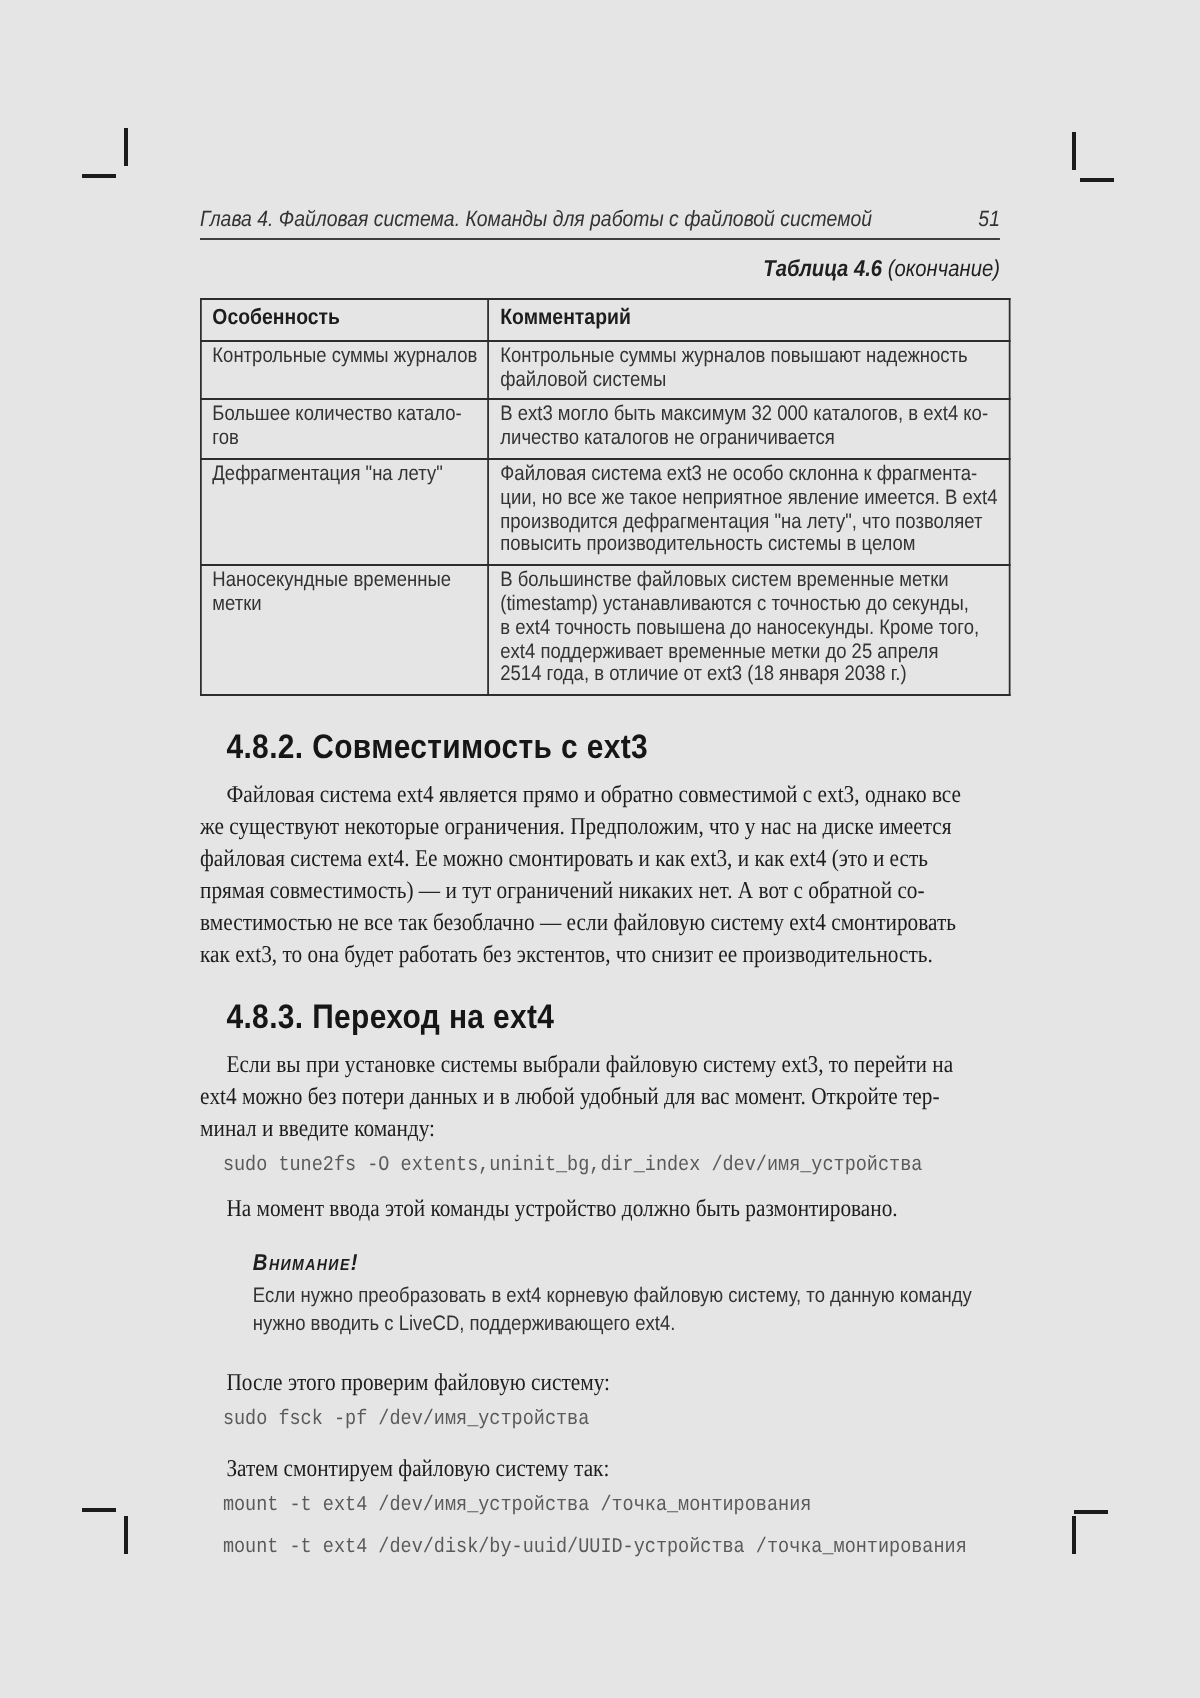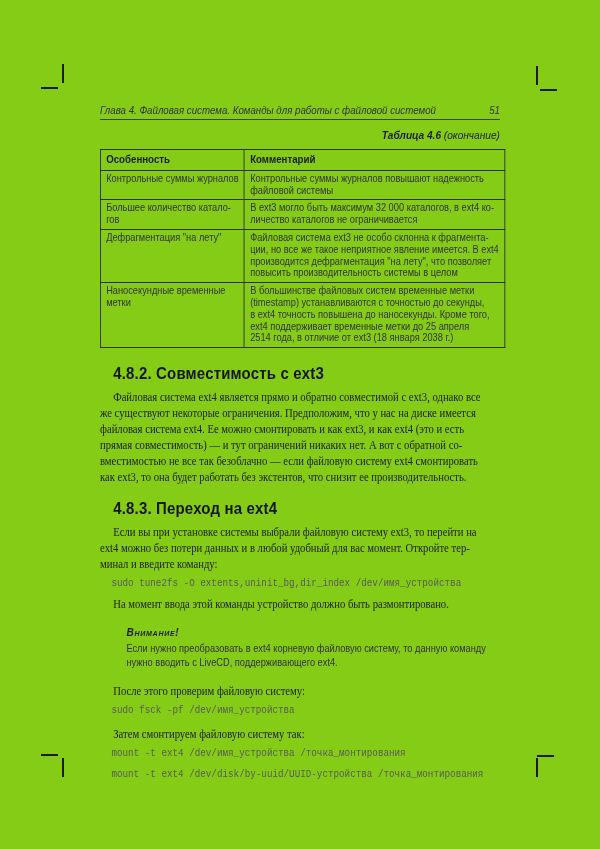--- a/index.html
+++ b/index.html
@@ -1,20 +1,20 @@
 <!DOCTYPE html>
 <html lang="ru"><head>
 <meta charset="utf-8">
 <style>
   html,body { margin:0; padding:0; }
   body {
     width:600px; height:849px; position:relative; background:#ffffff;
     font-family:"Liberation Sans", sans-serif; overflow:hidden;
   }
-  .sheet { position:absolute; inset:0; background:#84cc16; }
+  .sheet { position:absolute; inset:0; background:#e5e5e5; }
   .mark { position:absolute; background:#1c1c1c; }
 
   .content {
     position:absolute; left:100px; top:0; width:454px;
     transform:scaleX(0.881); transform-origin:0 0; color:#262626;
   }
 
   .running-head-row {
     display:flex; justify-content:space-between; align-items:flex-end;
     margin-top:104px; padding-bottom:3px; border-bottom:1px solid #3f3f3f;

